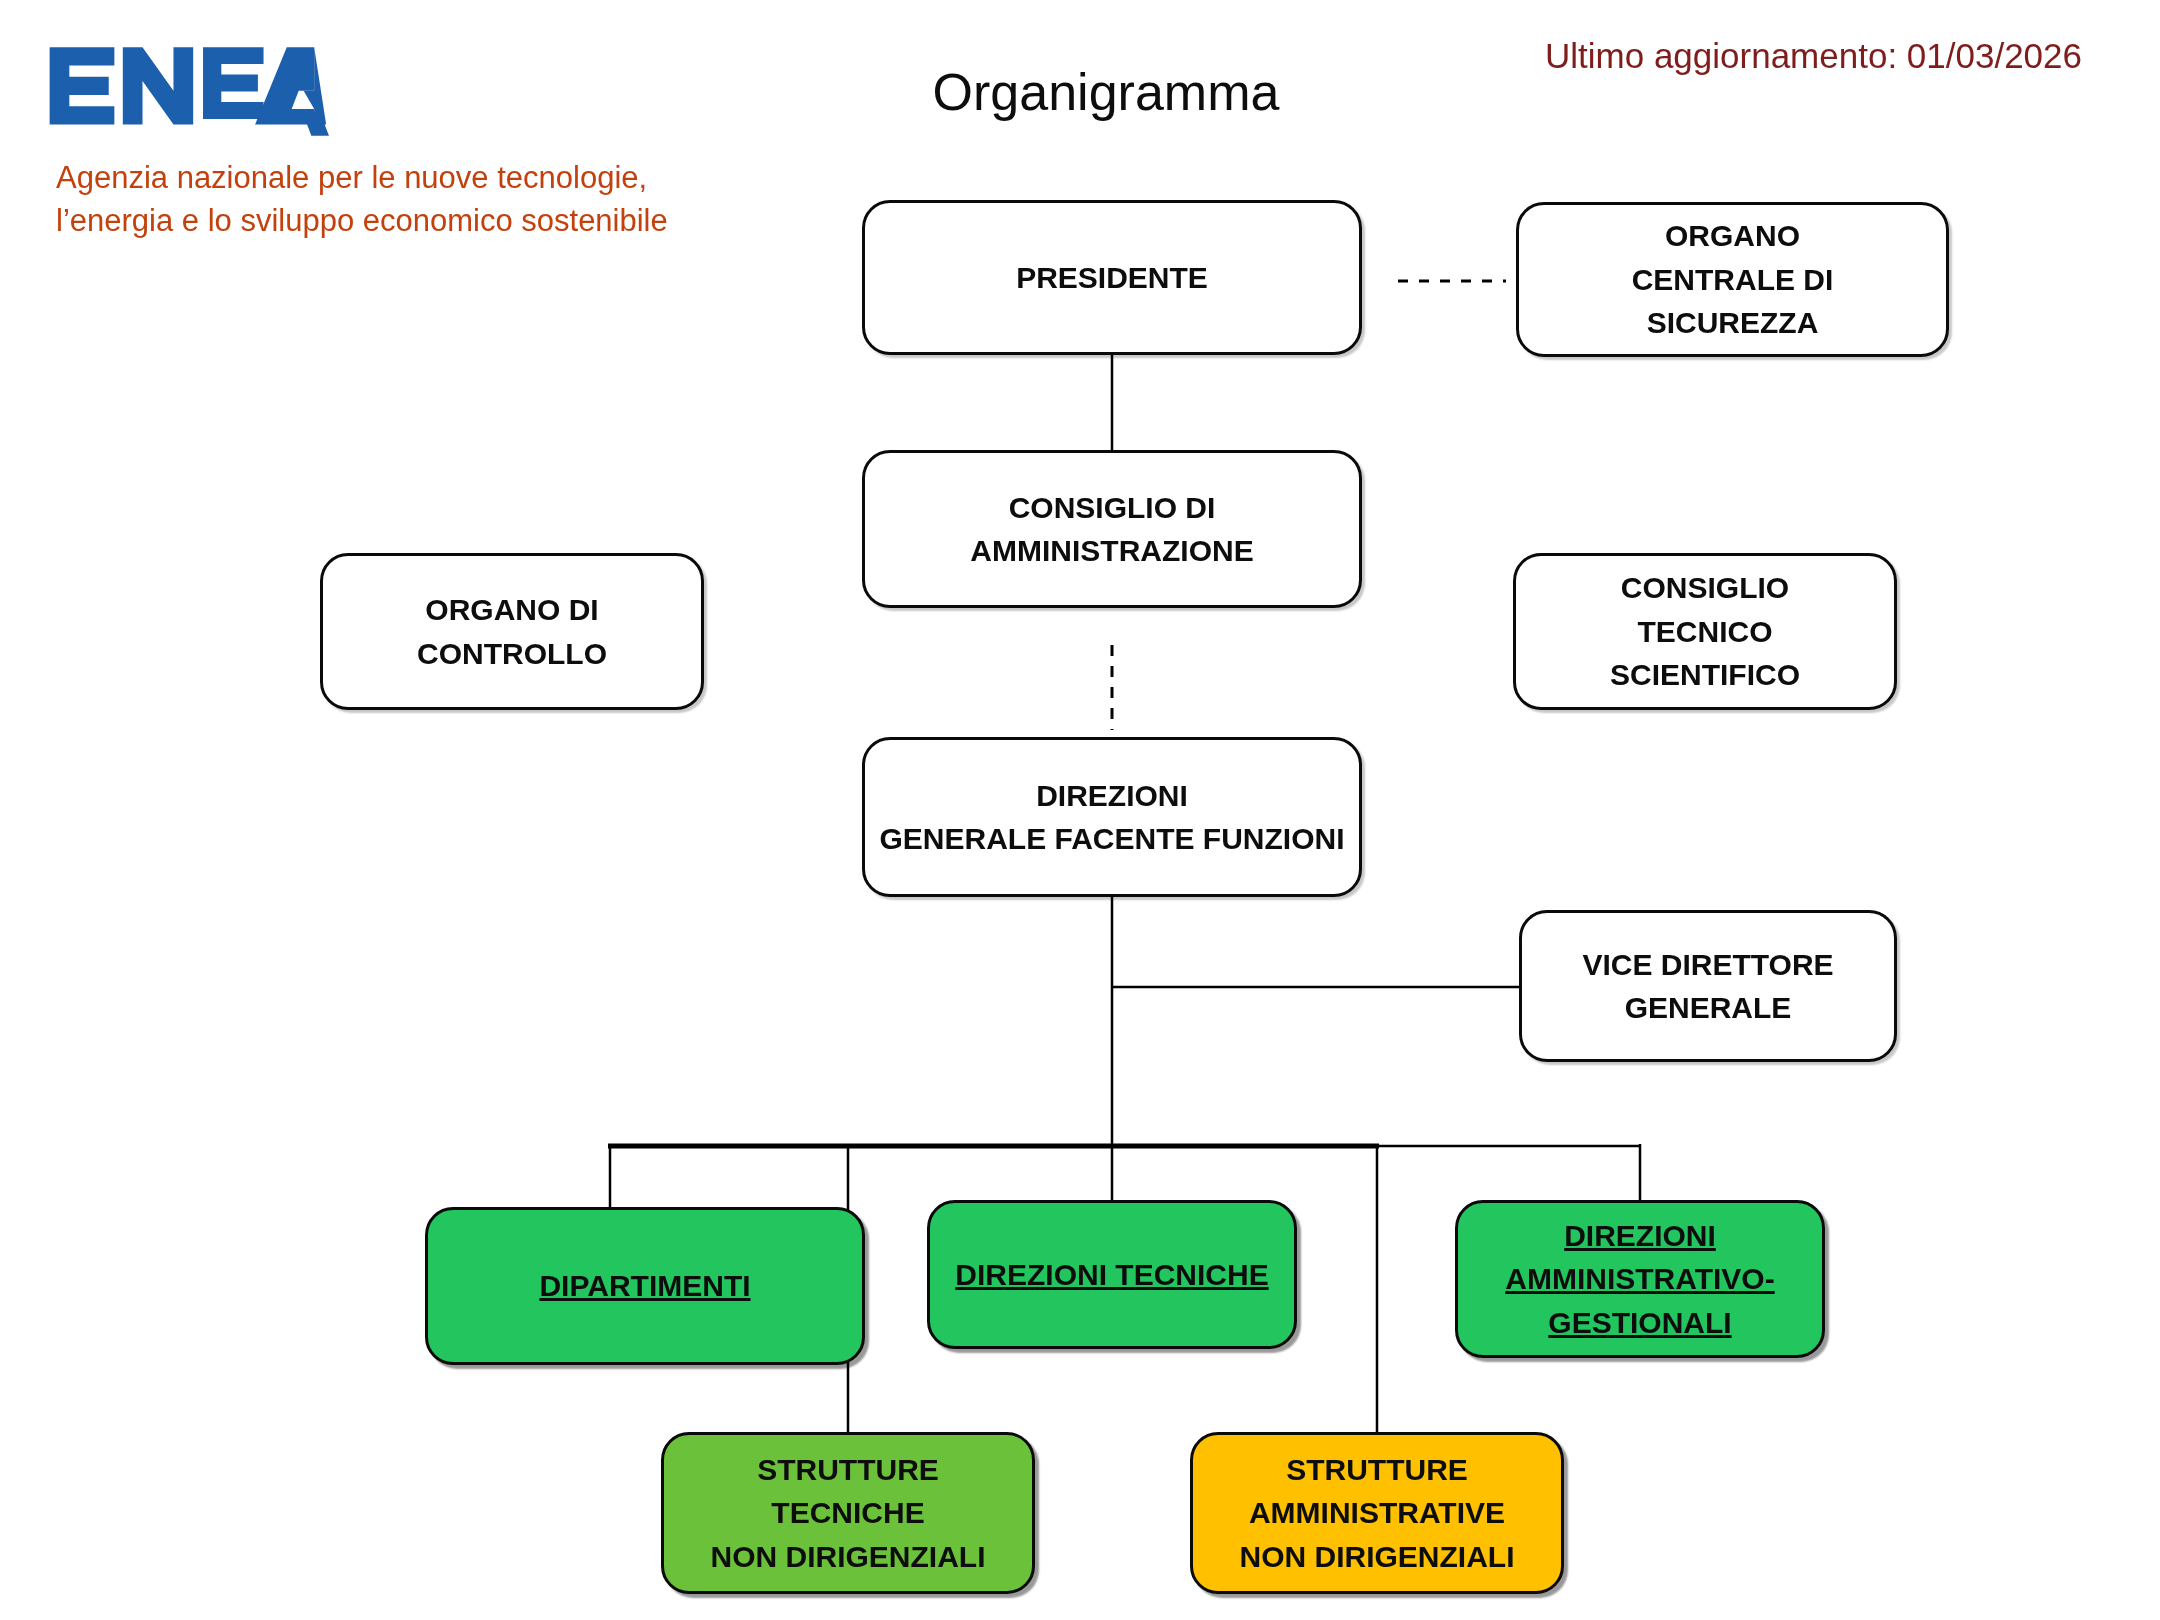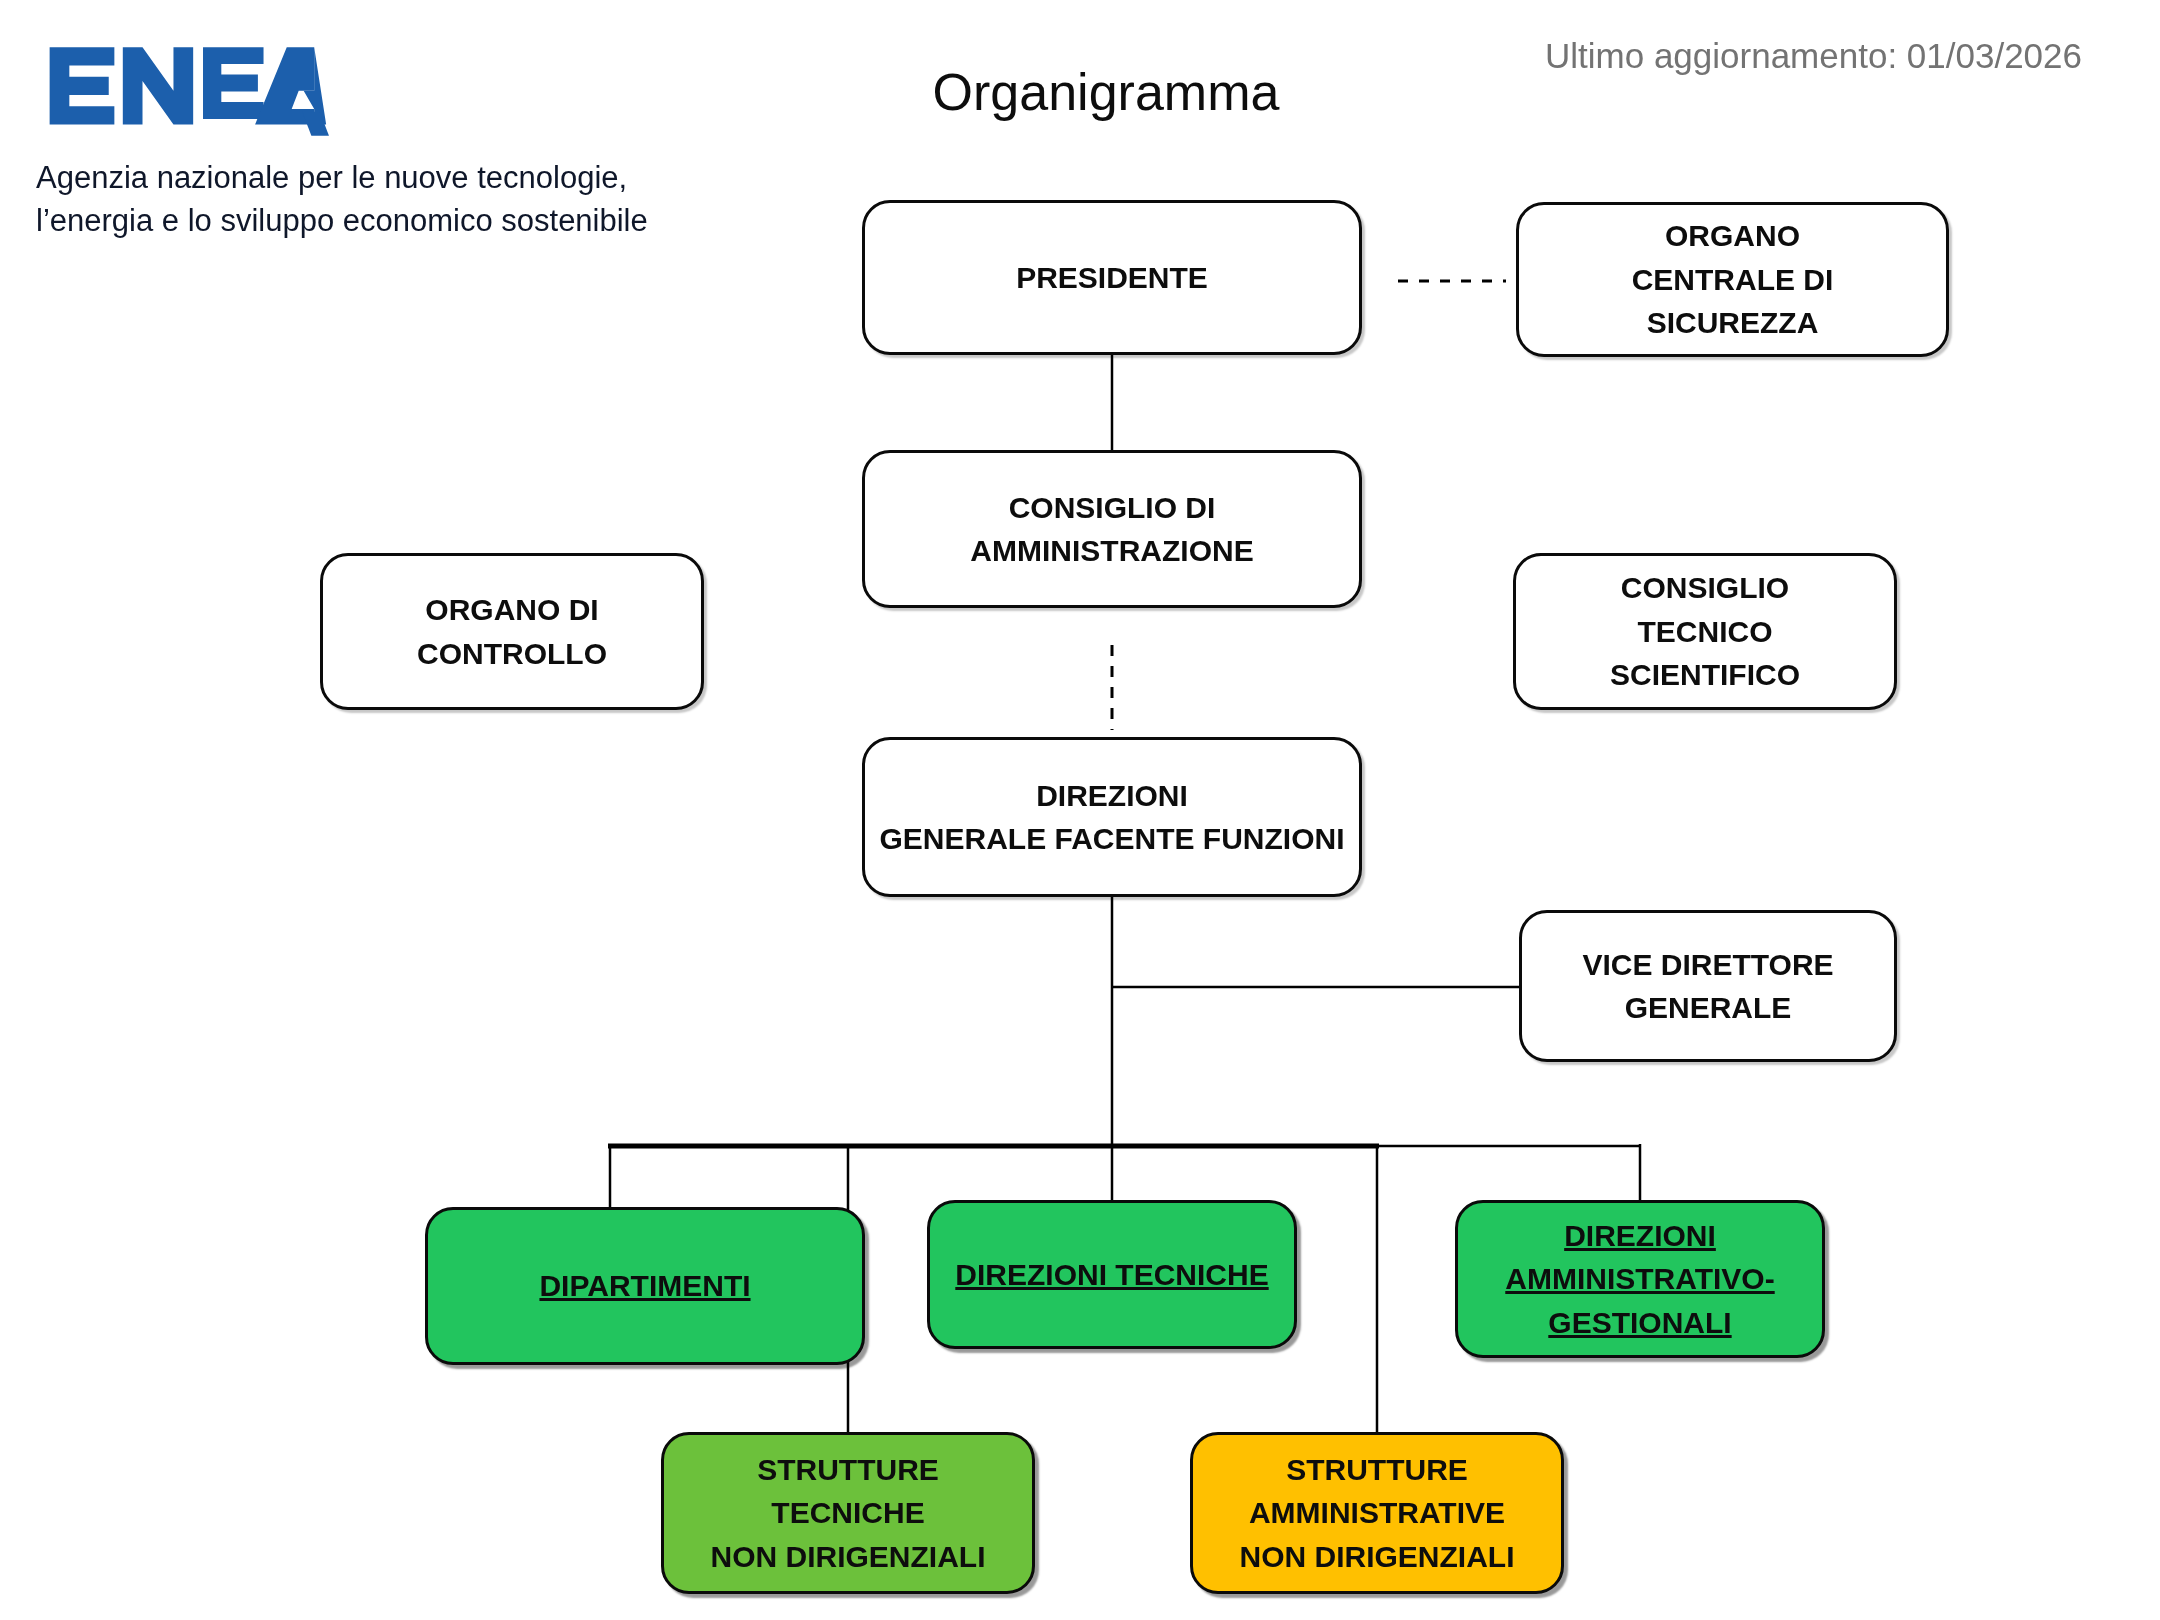--- a/index.html
+++ b/index.html
@@ -16,33 +16,33 @@
     overflow: hidden;
   }
   
   #logo-block {
     position: absolute;
     left: 44px;
     top: 26px;
   }
   #agency-tagline {
     position: absolute;
-    left: 36px;
+    left: 56px;
     top: 156px;
     font-size: 31px;
     line-height: 1.40;
-    color: #0f172a;
+    color: #c2410c;
     white-space: pre-line;
   }
   #last-update {
     position: absolute;
     top: 36px;
     right: 78px;
     font-size: 35px;
-    color: #737373;
+    color: #7f1d1d;
     text-align: left;
   }
   #page-title {
     position: absolute;
     left: 706px;
     top: 62px;
     width: 800px;
     text-align: center;
     font-size: 52px;
     font-weight: normal;

